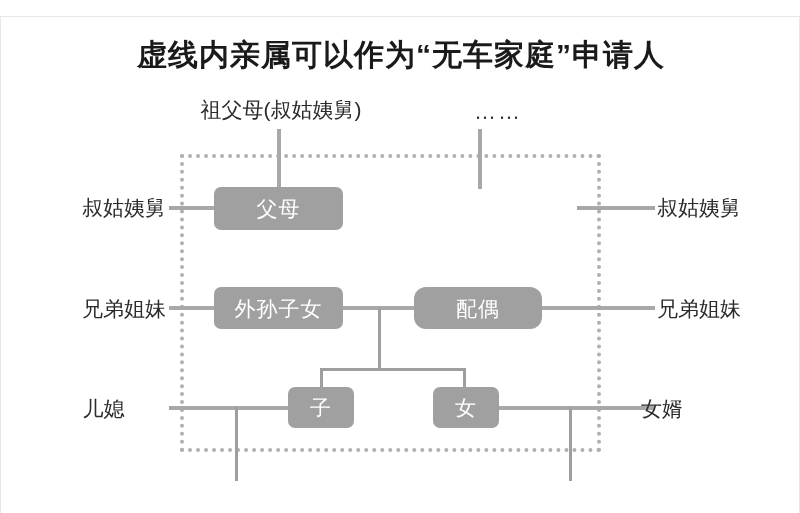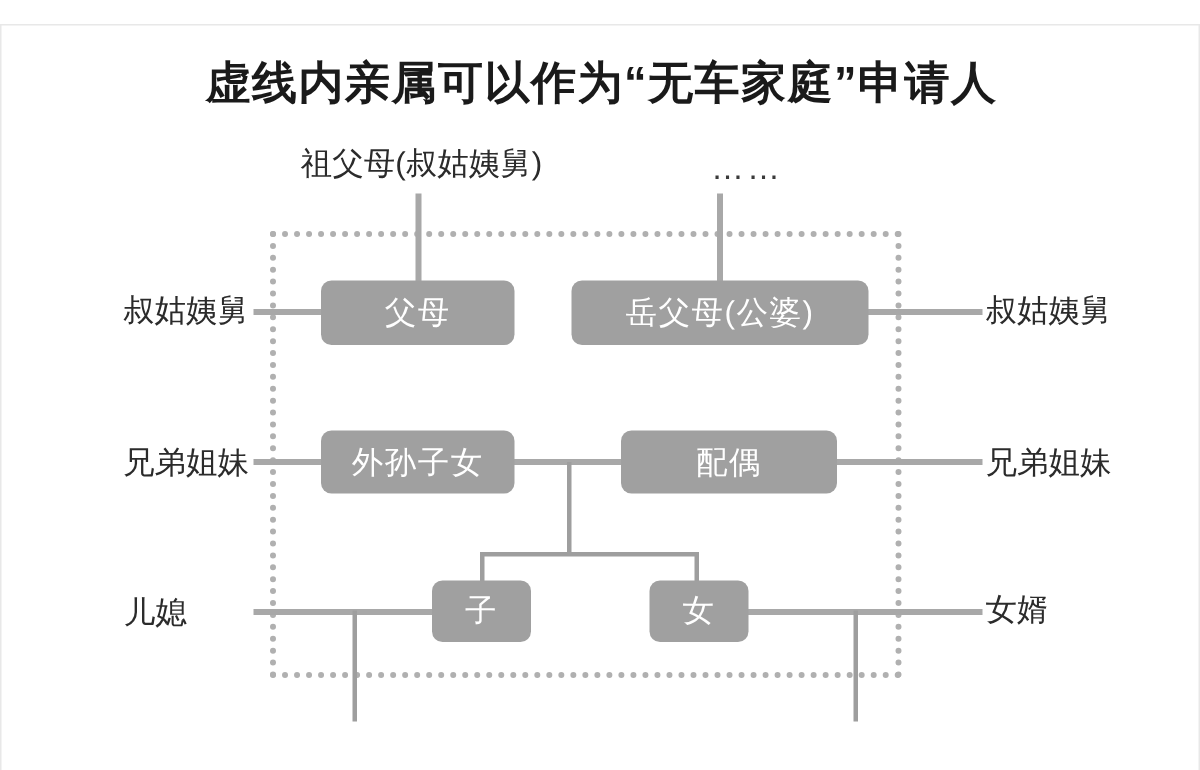--- a/index.html
+++ b/index.html
@@ -120,52 +120,51 @@
 
   <div class="vline" style="left:276px; top:112px; height:60px;"></div>
 
   <div class="vline" style="left:477px; top:112px; height:60px;"></div>
 
   <div class="plain-label right-align" style="left:20px; top:180px; width:145px;">叔姑姨舅</div>
   <div class="hline" style="left:168px; top:189px; width:47px;"></div>
 
   <div class="node" style="left:213px; top:170px; width:129px; height:43px;">父母</div>
 
-  <div class="node" style="left:380px; top:170px; width:198px; height:43px;">岳父母(公婆)</div>
 
   <div class="hline" style="left:576px; top:189px; width:78px;"></div>
   <div class="plain-label" style="left:656px; top:180px; width:150px;">叔姑姨舅</div>
 
   <div class="plain-label right-align" style="left:20px; top:281px; width:145px;">兄弟姐妹</div>
   <div class="hline" style="left:168px; top:289px; width:47px;"></div>
 
   <div class="node" style="left:213px; top:270px; width:129px; height:42px;">外孙子女</div>
 
   <div class="hline" style="left:340px; top:289px; width:75px;"></div>
 
-  <div class="node" style="left:413px; top:270px; width:144px; height:42px;">配偶</div>
+  <div class="node" style="left:413px; top:270px; width:128px; height:42px;border-radius:12px;">配偶</div>
 
   <div class="hline" style="left:539px; top:289px; width:115px;"></div>
   <div class="plain-label" style="left:656px; top:281px; width:150px;">兄弟姐妹</div>
 
   <div class="thin-vline" style="left:377px; top:291px; height:62px;"></div>
 
   <div class="thin-hline" style="left:319px; top:351px; width:146px;"></div>
 
   <div class="thin-vline" style="left:319px; top:351px; height:31px;"></div>
 
   <div class="thin-vline" style="left:462px; top:351px; height:31px;"></div>
 
   <div class="plain-label right-align" style="left:40px; top:381px; width:125px;text-align:center;">儿媳</div>
   <div class="hline" style="left:168px; top:389px; width:122px;"></div>
 
   <div class="node" style="left:287px; top:370px; width:66px; height:41px;">子</div>
 
   <div class="node" style="left:432px; top:370px; width:66px; height:41px;">女</div>
 
   <div class="hline" style="left:496px; top:389px; width:158px;"></div>
-  <div class="plain-label" style="left:656px; top:381px; width:130px;font-family:Liberation Mono, monospace;">女婿</div>
+  <div class="plain-label" style="left:640px; top:381px; width:130px;">女婿</div>
 
   <div class="thin-vline" style="left:234px; top:390px; height:74px;"></div>
 
   <div class="thin-vline" style="left:568px; top:390px; height:74px;"></div>
 
 </div>
 
 </body></html>

